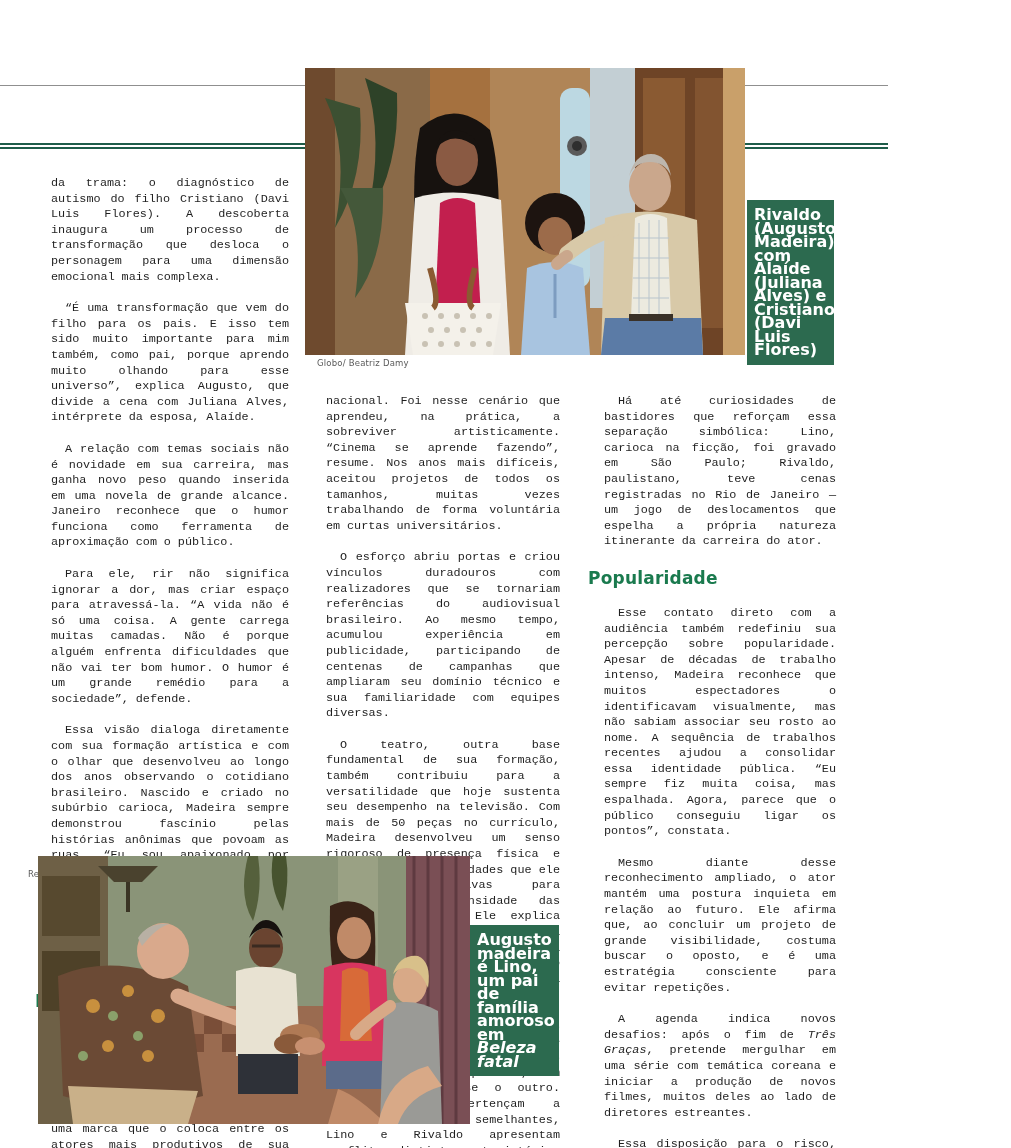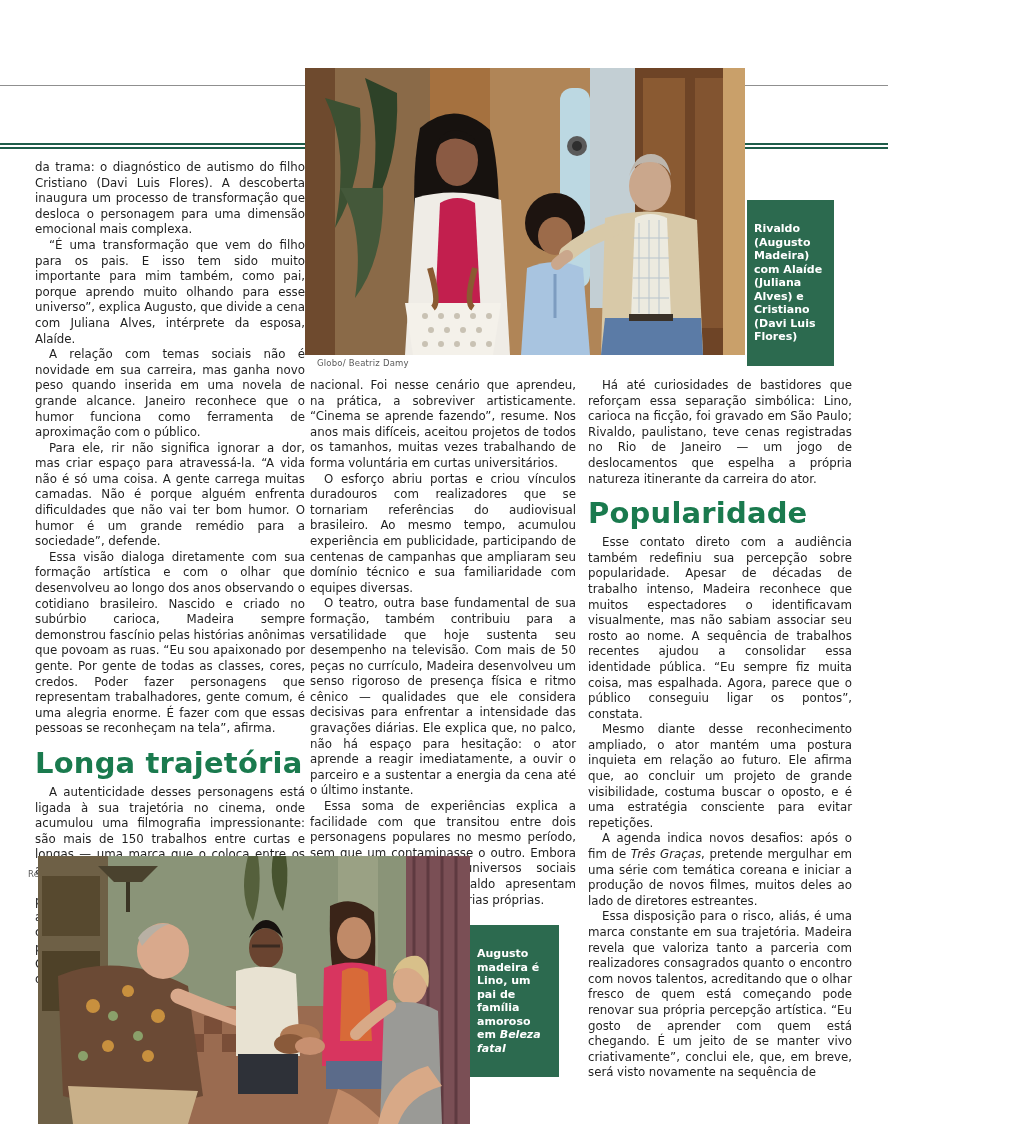--- a/index.html
+++ b/index.html
@@ -13,33 +13,33 @@
     border-top:2px solid var(--rule-green);border-bottom:2px solid var(--rule-green);box-sizing:border-box;}
   
   .photo{position:absolute;overflow:hidden;background:#b98a5c;}
   #photo-top{left:305px;top:68px;width:440px;height:287px;}
   #photo-bottom{left:38px;top:856px;width:432px;height:268px;}
   .credit{position:absolute;font-size:8.5px;color:#5a5a5a;letter-spacing:.2px;}
   #credit-top{left:317px;top:358px;}
   #credit-bottom{left:28px;top:841px;margin-top:28px;}
   
   .capbox{position:absolute;background:var(--caption-green);color:#ffffff;
-    font-weight:bold;font-size:11px;line-height:13.5px;padding:22px 7px;box-sizing:border-box;}
+    font-weight:bold;font-size:16px;line-height:13.5px;padding:8px 7px;box-sizing:border-box;}
   #caption-top{left:747px;top:200px;width:87px;min-height:132px;}
   #caption-bottom{left:470px;top:925px;width:89px;min-height:107px;}
   .capbox i{font-style:italic;}
   
   .col{position:absolute;font-size:11.8px;line-height:15.6px;text-align:justify;
     hyphens:auto;-webkit-hyphens:auto;word-spacing:-0.2px;}
   #col1{left:35px;top:160px;width:270px;}
   #col2{left:310px;top:378px;width:266px;}
   #col3{left:588px;top:378px;width:264px;}
-  .col p{margin:0;text-indent:14px;}
+  .col p{margin:16px;text-indent:14px;font-family:Liberation Mono, monospace;}
   .col p.noindent{text-indent:0;}
-  .col h2{margin:14px 0 10px 0;font-size:29px;line-height:24px;font-weight:bold;
+  .col h2{margin:14px 0 10px 0;font-size:17px;line-height:24px;font-weight:bold;
     color:var(--heading-green);letter-spacing:.2px;}
   .col i{font-style:italic;}
 </style>
 </head>
 <body>
 
 <div id="page">
 
   <div class="hairline"></div>
   <div class="greenrule"></div>

